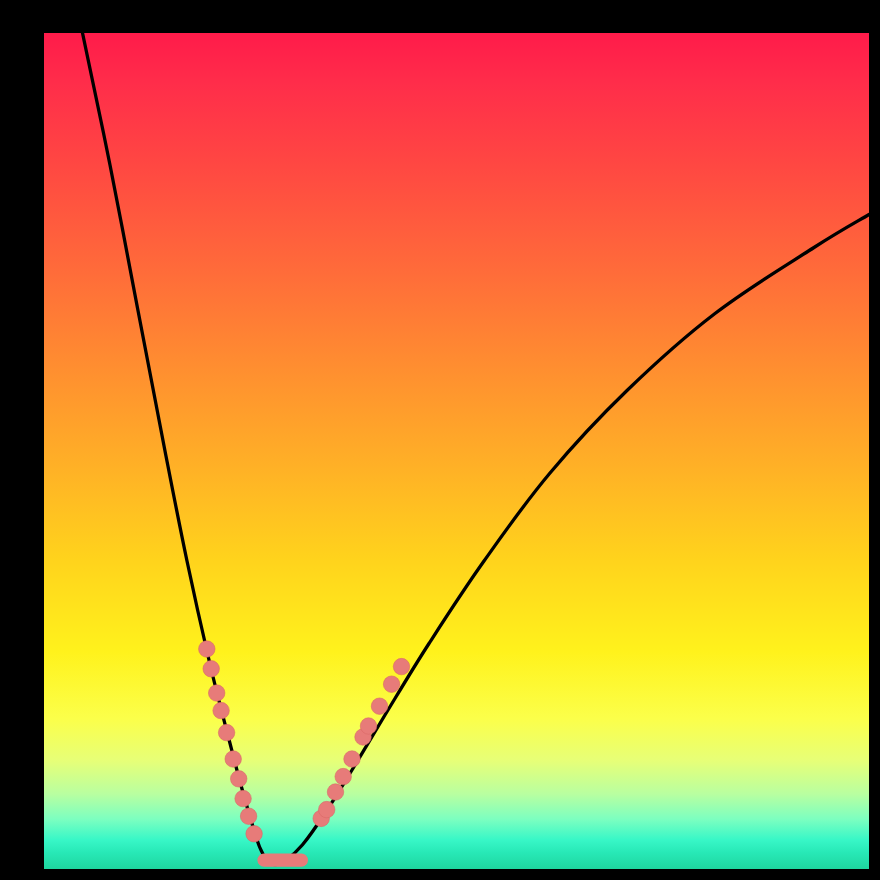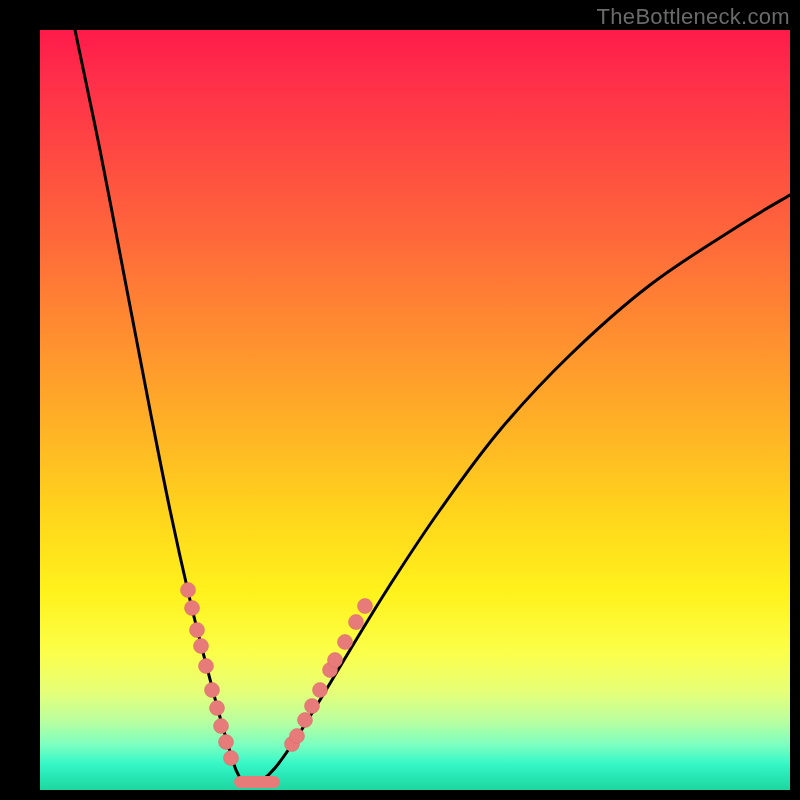--- a/index.html
+++ b/index.html
@@ -74,21 +74,20 @@
     stroke: #000;
     stroke-width: 3;
     stroke-linejoin: round;
     stroke-linecap: round;
   }
 </style>
 </head>
 <body>
 
 <div class="stage">
-  <div class="watermark">TheBottleneck.com</div>
 
   <div class="plot">
     <svg class="curve" viewBox="0 0 750 760">
       <path id="main-path" class="mainline" d="M 35,0 C 39.5,21.599999999999998 51,75 60,120 C 69,165 76,203.2 85,250 C 94,296.8 101.9,338.6 110,380 C 118.1,421.4 122.8,445.8 130,480 C 137.2,514.2 143.7,543 150,570 C 156.3,597 159.96,610.2 165,630 C 170.04,649.8 173.86,664.7 178,680 C 182.14,695.3 184.76,704.2 188,715 C 191.24,725.8 193.3,733.34 196,740 C 198.7,746.66 200.48,749.12 203,752 C 205.52,754.88 206.94,756 210,756 C 213.06,756 215.5,755.24 220,752 C 224.5,748.76 228.7,745.56 235,738 C 241.3,730.44 246.9,722.24 255,710 C 263.1,697.76 270.1,686.2 280,670 C 289.9,653.8 297.4,640.7 310,620 C 322.6,599.3 333.8,580.2 350,555 C 366.2,529.8 380.2,507.9 400,480 C 419.8,452.1 436.6,427.9 460,400 C 483.4,372.1 503,351.1 530,325 C 557,298.9 579.4,278.4 610,255 C 640.6,231.6 674.8,211.2 700,195 C 725.2,178.8 741,170.4 750,165 "></path>
       <path id="bottom-mark" class="bottom-mark" d="M 200,752 L 234,752"></path>
       <g id="dots-left">
           <circle cx="148" cy="560" r="7.5" class="dot"></circle>
           <circle cx="152" cy="578" r="7.5" class="dot"></circle>
           <circle cx="157" cy="600" r="7.5" class="dot"></circle>
           <circle cx="161" cy="616" r="7.5" class="dot"></circle>

